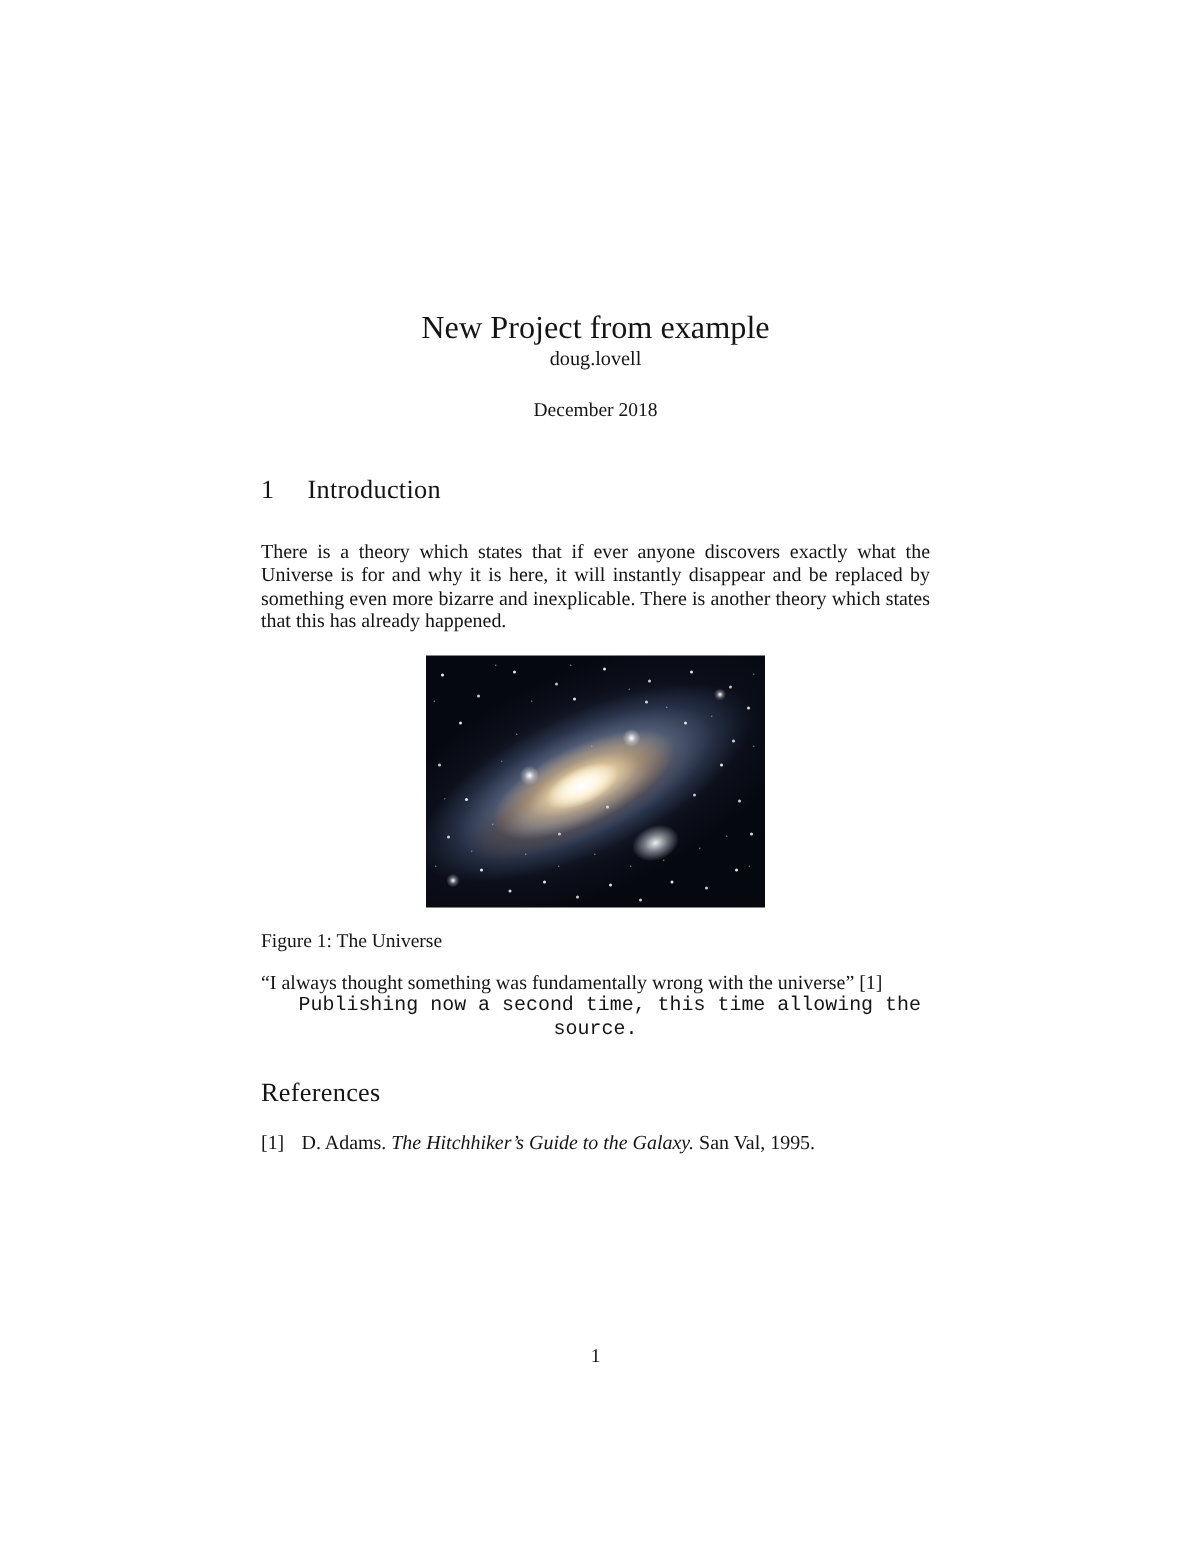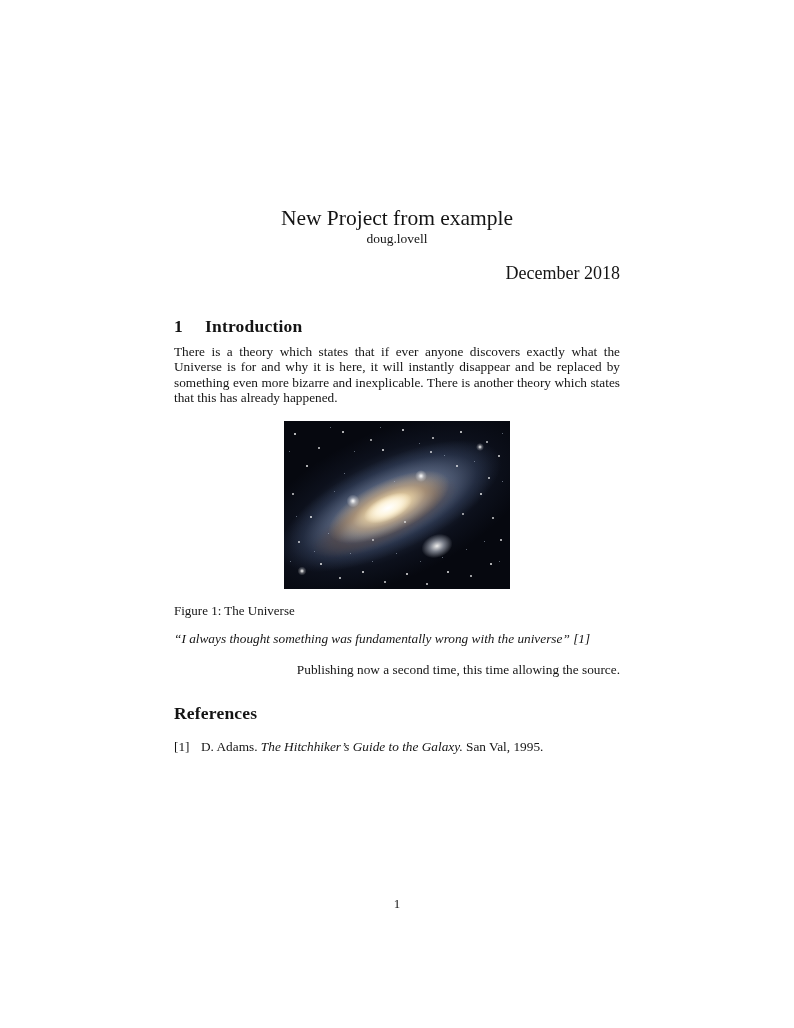--- a/index.html
+++ b/index.html
@@ -9,35 +9,35 @@
     width:794px; height:1028px;
     background:#ffffff;
     color:#141414;
     font-family:"Liberation Serif", serif;
     overflow:hidden;
   }
   .content { position:absolute; left:174px; top:0; width:446px; }
 
   .doc-title   { margin-top:205px; text-align:center; font-size:21.5px; line-height:26px; }
   .doc-author  {  text-align:center; font-size:13.5px; line-height:16px; }
-  .doc-date    { margin-top:18px;  text-align:right; font-size:18px; line-height:16px; }
+  .doc-date    { margin-top:18px;  text-align:center; font-size:13px; line-height:16px; }
 
-  .sec-heading { font-weight:bold; font-size:17.5px; line-height:20px; letter-spacing:0.2px; }
+  .sec-heading { font-weight:normal; font-size:17.5px; line-height:20px; letter-spacing:0.2px; }
   .sec-intro   { margin-top:35px; }
   .sec-concl   { margin-top:40px; }
   .sec-refs    { margin-top:25px; }
   .sec-num     { display:inline-block; width:31px; }
 
   .body-par {
-    margin-top:8px;
+    margin-top:24px;
     font-size:13.3px; line-height:15.3px;
     text-align:justify;
   }
-  .concl-line1 { margin-top:13px; text-align:left;font-style:italic; }
-  .concl-line2 { margin-top:16px; text-indent:19px; text-align:right; }
+  .concl-line1 { margin-top:13px; text-align:left; }
+  .concl-line2 { margin-top:0; text-indent:19px; text-align:center;font-family:Liberation Mono, monospace; }
 
   .fig { margin-top:16px; }
   .fig-caption { margin-top:14px; font-size:13px; line-height:15px; }
 
   .ref-entry { display:flex; margin-top:16px; font-size:13.3px; line-height:15.3px; }
   .ref-label { flex:none; width:20px; margin-right:7px; }
   .ref-text  { text-align:left; }
 
   .page-num {
     position:absolute; left:0; right:0; top:896px;

